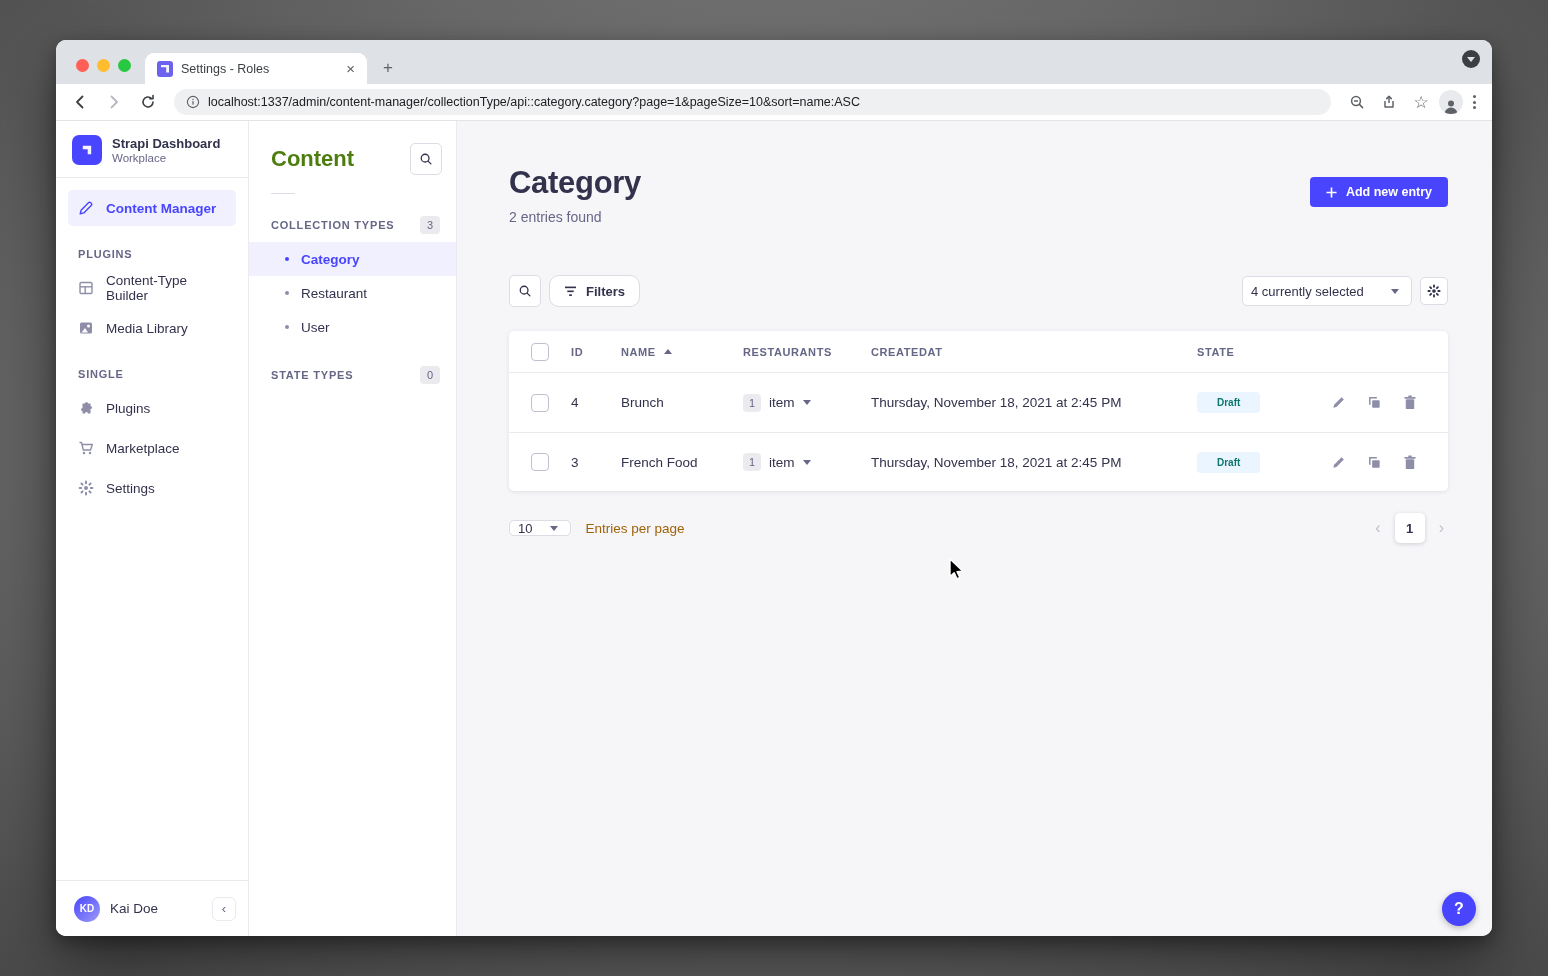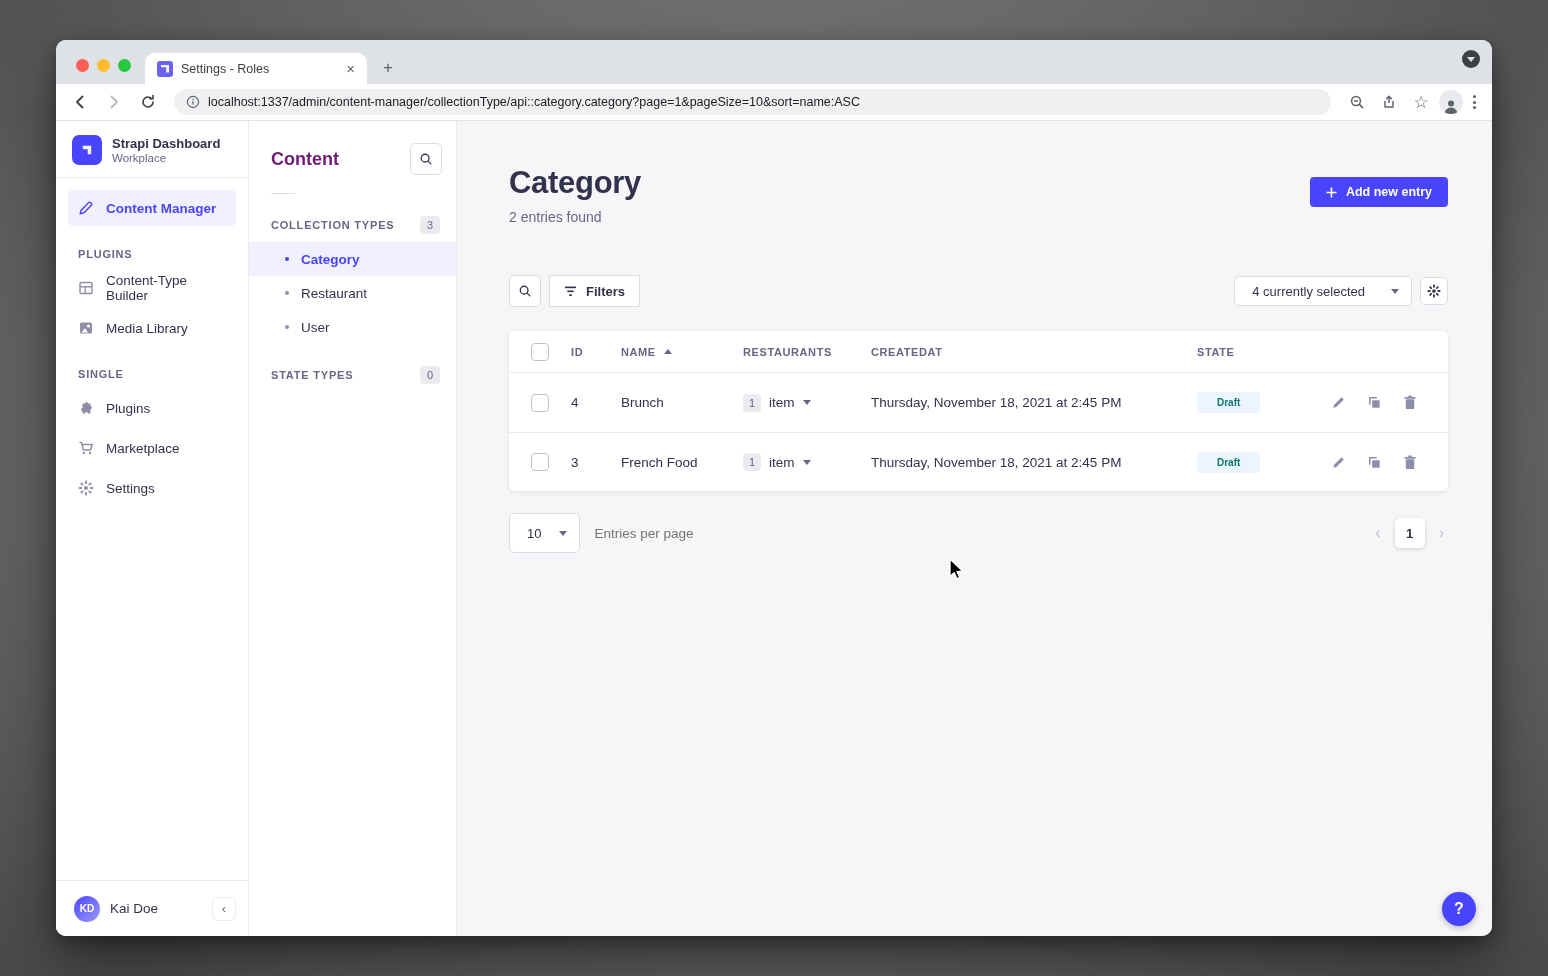--- a/index.html
+++ b/index.html
@@ -56,21 +56,21 @@
   .side-label { font-size:11px; font-weight:bold; letter-spacing:.8px; color:#666687; padding:20px 22px 8px; }
   .user-area { margin-top:auto; border-top:1px solid #eaeaef; height:56px; display:flex; align-items:center; gap:10px; padding:0 12px 0 18px; }
   .avatar-kd { width:26px; height:26px; border-radius:50%; background:linear-gradient(135deg,#4945ff 0%,#9d9bf5 100%);
     color:#fff; font-size:10px; font-weight:bold; display:flex; align-items:center; justify-content:center; }
   .user-name { font-size:13.5px; color:#32324d; flex:1; }
   .collapse-btn { width:24px; height:24px; border:1px solid #eaeaef; border-radius:6px; background:#fff; color:#666687;
     font-size:13px; display:flex; align-items:center; justify-content:center; }
   
   .subnav { width:208px; background:#ffffff; border-right:1px solid #eaeaef; flex:none; padding-top:22px; }
   .subnav-head { display:flex; align-items:center; justify-content:space-between; padding:0 14px 0 22px; }
-  .subnav-title { font-size:18px; font-weight:bold; color:#701a75; }
+  .subnav-title { font-size:22px; font-weight:bold; color:#4d7c0f; }
   .icon-btn { width:32px; height:32px; background:#fff; border:1px solid #dcdce4; border-radius:5px; display:flex; align-items:center; justify-content:center; color:#32324d; }
   .icon-btn.sm { width:28px; height:28px; }
   .subnav-sep { width:24px; height:1px; background:#dcdce4; margin:18px 0 14px 22px; }
   .group-row { display:flex; align-items:center; justify-content:space-between; padding:8px 16px 8px 22px; }
   .group-label { font-size:11px; font-weight:bold; letter-spacing:.8px; color:#666687; }
   .count-pill { min-width:20px; height:18px; border-radius:4px; background:#eaeaef; color:#666687; font-size:11px;
     display:flex; align-items:center; justify-content:center; padding:0 5px; }
   .ctype { display:flex; align-items:center; gap:12px; height:34px; padding:0 22px 0 36px; font-size:13.5px; color:#32324d; }
   .ctype .dot { width:4px; height:4px; border-radius:50%; background:#8e8ea9; flex:none; }
   .ctype.active { background:#f0f0ff; color:#4945ff; font-weight:bold; }
@@ -78,24 +78,24 @@
   
   .main { flex:1; position:relative; padding:44px 44px 0 52px; min-width:0; }
   .page-head { display:flex; justify-content:space-between; align-items:flex-start; }
   .page-title { font-size:31px; font-weight:bold; color:#32324d; letter-spacing:-.3px; }
   .page-sub { font-size:14px; color:#666687; margin-top:8px; }
   .add-btn { display:flex; align-items:center; gap:9px; background:#4945ff; color:#fff; border:none; border-radius:4px;
     height:30px; padding:0 16px; font-size:12.5px; font-weight:bold; margin-top:12px; }
   .action-row { display:flex; justify-content:space-between; align-items:center; margin-top:50px; }
   .action-left { display:flex; gap:8px; align-items:center; }
   .filters-btn { display:flex; align-items:center; gap:9px; height:32px; padding:0 14px; background:#fff; border:1px solid #dcdce4;
-    border-radius:1px; font-size:13px; font-weight:bold; color:#32324d; }
+    border-radius:10px; font-size:13px; font-weight:bold; color:#32324d; }
   .action-right { display:flex; gap:8px; align-items:center; }
   .select { height:30px; background:#fff; border:1px solid #dcdce4; border-radius:5px; display:flex; align-items:center;
-    gap:26px; padding:0 12px 0 17px; font-size:13px; color:#32324d; }
+    gap:26px; padding:0 12px 0 8px; font-size:13px; color:#32324d; }
   .caret { width:0; height:0; border-left:4px solid transparent; border-right:4px solid transparent; border-top:5px solid #666687; }
   
   .card { margin-top:24px; background:#fff; border-radius:5px; box-shadow:0 1px 4px rgba(33,33,52,.1); }
   .trow { display:grid; grid-template-columns:40px 50px 122px 128px 326px 130px 1fr; align-items:center; padding:0 22px; }
   .thead { height:42px; border-bottom:1px solid #eaeaef; }
   .th { font-size:11px; font-weight:bold; letter-spacing:.6px; color:#666687; display:flex; align-items:center; gap:8px; }
   .sort-tri { width:0; height:0; border-left:4px solid transparent; border-right:4px solid transparent; border-bottom:5px solid #666687; }
   .datarow { height:59px; }
   .datarow + .datarow { border-top:1px solid #eaeaef; }
   .checkbox { width:18px; height:18px; border:1px solid #c0c0cf; border-radius:4px; background:#fff; }
@@ -103,22 +103,22 @@
   .rest-cell { display:flex; align-items:center; gap:8px; }
   .count-badge { min-width:18px; height:18px; background:#eaeaef; color:#666687; border-radius:4px; font-size:11px;
     display:flex; align-items:center; justify-content:center; padding:0 5px; }
   .state-badge { display:inline-block; background:#eaf5ff; color:#0f766e; font-size:10px; font-weight:bold;
     border-radius:4px; padding:5px 20px; }
   .row-actions { display:flex; justify-content:flex-end; gap:14px; padding-right:12px; }
   .act-btn { width:22px; height:22px; display:flex; align-items:center; justify-content:center; color:#8e8ea9; background:none; border:none; }
   
   .table-footer { display:flex; justify-content:space-between; align-items:center; margin-top:22px; }
   .pagesize-wrap { display:flex; align-items:center; gap:14px; }
-  .pagesize { gap:18px; height:40px; }
-  .pagesize-label { font-size:13.5px; color:#737373; }
+  .pagesize { gap:18px; height:16px; }
+  .pagesize-label { font-size:13.5px; color:#a16207; }
   .pagination { display:flex; align-items:center; gap:10px; }
   .page-chevron { color:#c0c0cf; font-size:16px; padding:0 4px; background:none; border:none; }
   .page-num { width:30px; height:30px; background:#fff; border-radius:5px; box-shadow:0 1px 4px rgba(33,33,52,.18);
     display:flex; align-items:center; justify-content:center; font-size:13px; font-weight:bold; color:#32324d; }
   .help-fab { position:absolute; right:16px; bottom:10px; width:34px; height:34px; border-radius:50%; background:#4945ff;
     color:#fff; font-size:16px; font-weight:bold; display:flex; align-items:center; justify-content:center; border:none;
     box-shadow:0 2px 6px rgba(0,0,0,.25); }
   .cursor { position:absolute; left:944px; top:556px; z-index:50; pointer-events:none; }
   svg { display:block; }
 </style>

